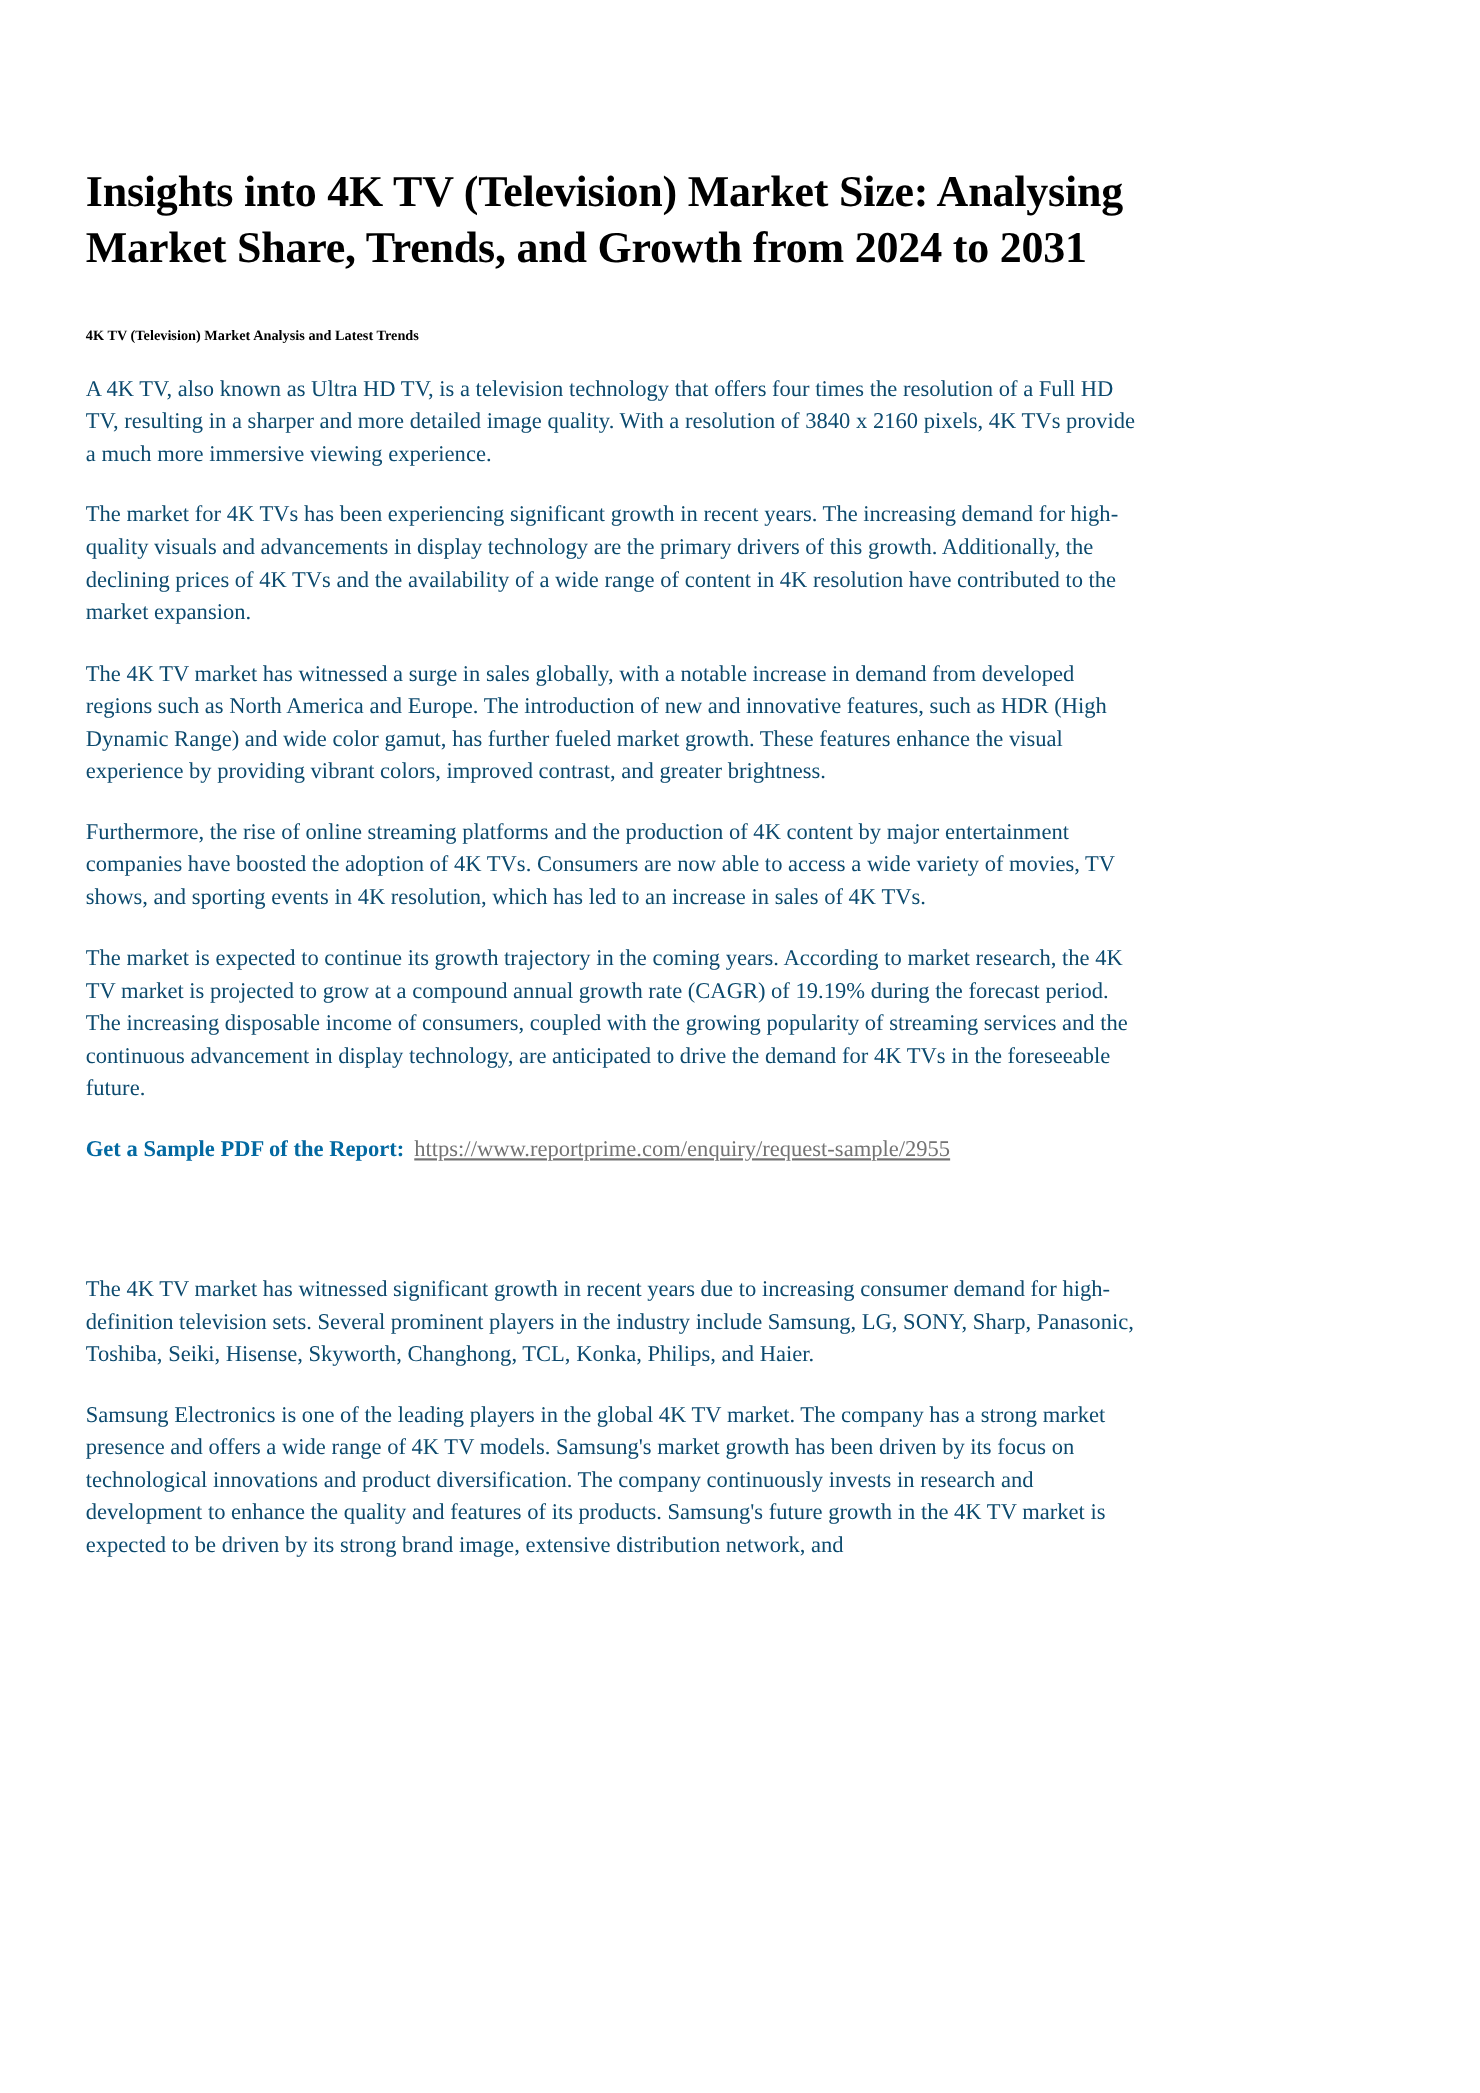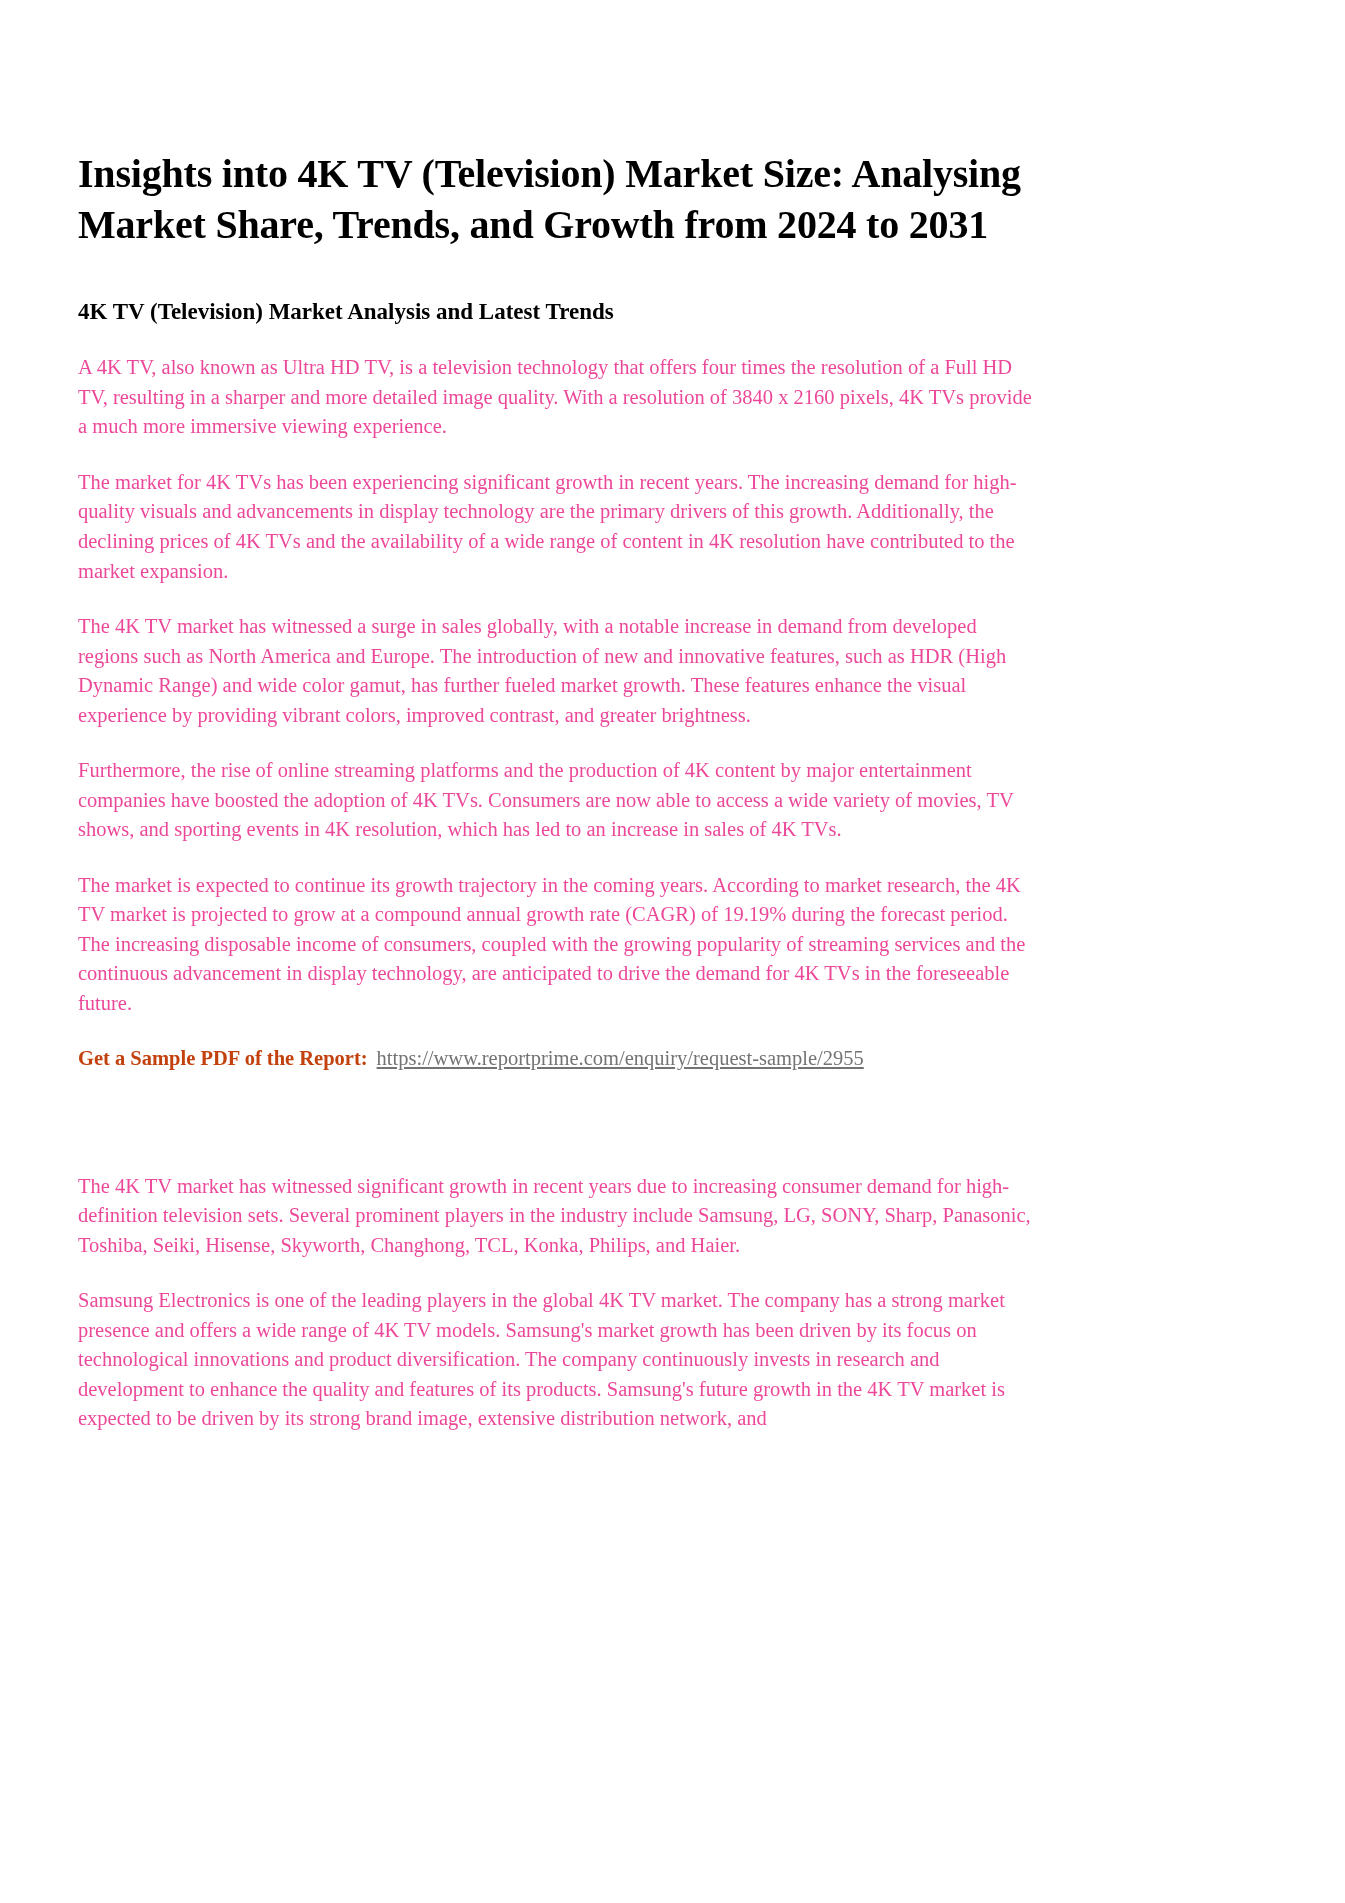--- a/index.html
+++ b/index.html
@@ -27,47 +27,47 @@
   .doc-title {
     font-size: 40px;
     font-weight: bold;
     line-height: 1.28;
     letter-spacing: -0.2px;
     margin: 0 0 0 0;
     color: #000;
     width: 950px;
   }
   .section-heading {
-    font-size: 23px;
+    font-size: 13px;
     font-weight: bold;
     line-height: 1.35;
     margin: 0;
     color: #000;
   }
   .body-par {
     font-size: 20.5px;
     line-height: 1.44;
     margin: 0;
-    color: #ec4899;
+    color: #0c4a6e;
     text-align: left;
     width: 955px;
   }
   .spacer-xl { height: 46px; }
   .spacer-md { height: 26px; }
   .spacer-gap { height: 72px; }
 
   .cta-line {
     font-size: 20.5px;
     line-height: 1.44;
     margin: 0;
     white-space: nowrap;
   }
   .cta-label {
     font-weight: bold;
-    color: #c2410c;
+    color: #0369a1;
   }
   .cta-link {
     color: #737373;
     text-decoration: underline;
     margin-left: 9px;
   }
 </style>
 </head>
 <body>
 

